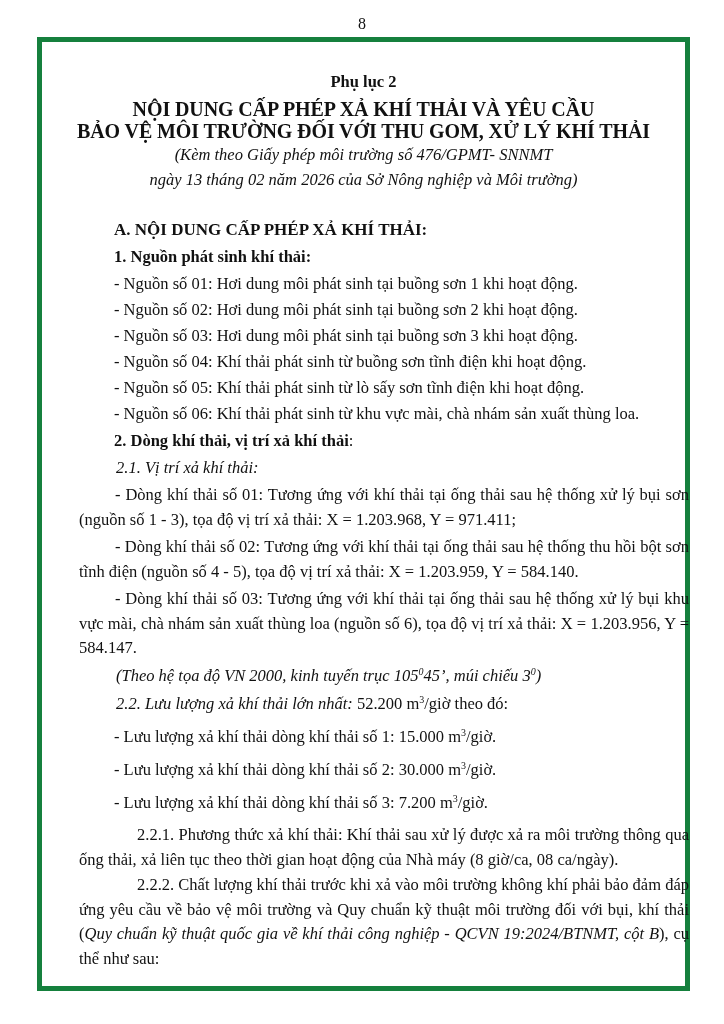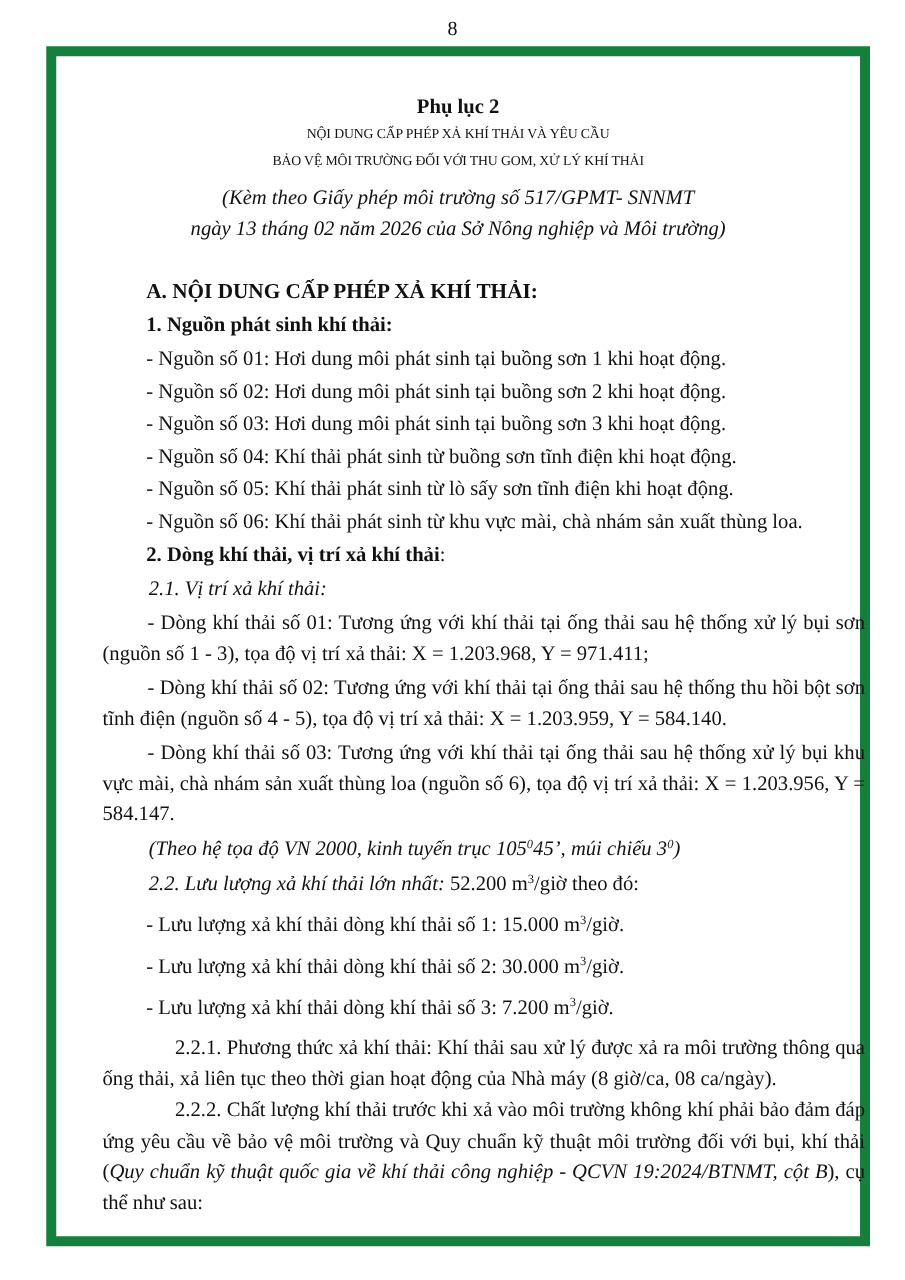--- a/index.html
+++ b/index.html
@@ -23,43 +23,43 @@
     text-align: center;
     font-size: 16px;
     line-height: 20px;
   }
   .frame {
     position: absolute;
     left: 37px;
     top: 37px;
     width: 643px;
     height: 944px;
-    border: 8px solid #15803d;
+    border: 5px solid #15803d;
     box-sizing: content-box;
   }
   .content {
     position: absolute;
     left: 0;
     top: 0;
     width: 100%;
   }
   .center {
     text-align: center;
     width: 100%;
   }
   .appendix-label {
     position: absolute;
     top: 30px;
     font-weight: bold;
     font-size: 16.5px;
   }
   .title-line {
     position: absolute;
-    font-weight: normal;
-    font-size: 11px;
+    font-weight: bold;
+    font-size: 20px;
     letter-spacing: -0.1px;
   }
   .title-line.l1 { top: 56px; }
   .title-line.l2 { top: 78px; }
   .subtitle-line {
     position: absolute;
     font-style: italic;
     font-size: 16.5px;
   }
   .subtitle-line.l1 { top: 103px; }
@@ -90,21 +90,21 @@
 <body>
 
 <div class="page-number">8</div>
 
 <div class="frame">
   <div class="content">
 
     <div class="center appendix-label">Phụ lục 2</div>
     <div class="center title-line l1">NỘI DUNG CẤP PHÉP XẢ KHÍ THẢI VÀ YÊU CẦU</div>
     <div class="center title-line l2">BẢO VỆ MÔI TRƯỜNG ĐỐI VỚI THU GOM, XỬ LÝ KHÍ THẢI</div>
-    <div class="center subtitle-line l1">(Kèm theo Giấy phép môi trường số 517/GPMT- SNNMT</div>
+    <div class="center subtitle-line l1">(Kèm theo Giấy phép môi trường số 476/GPMT- SNNMT</div>
     <div class="center subtitle-line l2">ngày 13 tháng 02 năm 2026 của Sở Nông nghiệp và Môi trường)</div>
 
     <div class="line bold" style="top:178px; font-size:17px;">A. NỘI DUNG CẤP PHÉP XẢ KHÍ THẢI:</div>
     <div class="line bold" style="top:205px;">1. Nguồn phát sinh khí thải:</div>
 
     <div class="line" style="top:232px;">- Nguồn số 01: Hơi dung môi phát sinh tại buồng sơn 1 khi hoạt động.</div>
     <div class="line" style="top:258px;">- Nguồn số 02: Hơi dung môi phát sinh tại buồng sơn 2 khi hoạt động.</div>
     <div class="line" style="top:284px;">- Nguồn số 03: Hơi dung môi phát sinh tại buồng sơn 3 khi hoạt động.</div>
     <div class="line" style="top:310px;">- Nguồn số 04: Khí thải phát sinh từ buồng sơn tĩnh điện khi hoạt động.</div>
     <div class="line" style="top:336px;">- Nguồn số 05: Khí thải phát sinh từ lò sấy sơn tĩnh điện khi hoạt động.</div>

